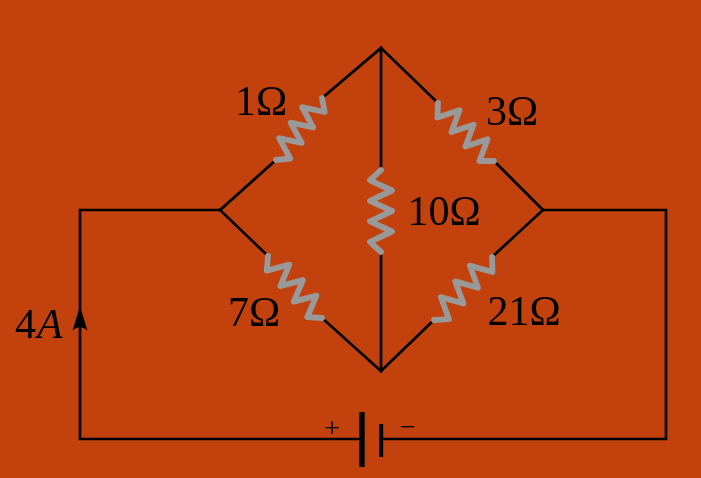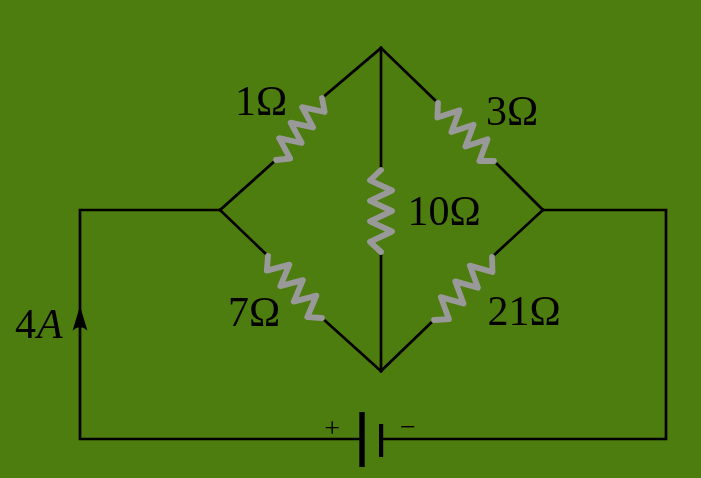--- a/index.html
+++ b/index.html
@@ -4,21 +4,21 @@
 <style>
   html, body {
     margin: 0;
     padding: 0;
     background: #ffffff;
   }
   .stage {
     position: relative;
     width: 701px;
     height: 478px;
-    background: #4d7c0f;
+    background: #c2410c;
     overflow: hidden;
   }
   svg {
     display: block;
   }
   text {
     font-family: "Liberation Serif", "DejaVu Serif", serif;
     fill: #000000;
   }
   .rlabel {

